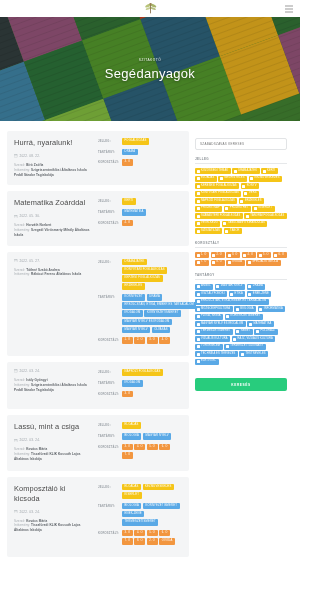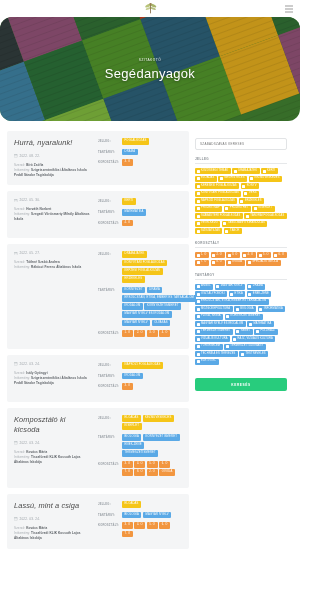--- a/index.html
+++ b/index.html
@@ -34,21 +34,20 @@
     display: flex; flex-direction: column; justify-content: space-between;
   }
   .hamburger i { display:block; height:1px; background:#9b9b9b; width:100%; }
 
   
   .hero {
     position: relative;
     height: 104px;
     overflow: hidden;
     background: #3e7a2e;
-    border-radius: 12px;
   }
   .hero-bg { position:absolute; inset:0; }
   .hero-overlay {
     position:absolute; inset:0;
     background: rgba(0,0,0,0.10);
   }
   .hero-inner {
     position:absolute; inset:0;
     display:flex; flex-direction:column;
     align-items:center; justify-content:center;
@@ -91,21 +90,20 @@
   .card-left { flex:1 1 auto; min-width:0; }
   .card-right { width:84px; flex:0 0 84px; }
 
   .card-title {
     font-size:7.4px;
     font-weight:400;
     color:#4a4a4a;
     line-height:1.35;
     letter-spacing:0.1px;
     margin-bottom:6px;
-    font-style:italic;
   }
   .card-meta-date {
     display:flex;
     align-items:center;
     gap:2px;
     font-size:3.1px;
     color:#9aa0a6;
     margin-bottom:5px;
     letter-spacing:0.2px;
   }
@@ -326,20 +324,21 @@
           <div class="tag-row">
             <div class="tag-label">KOROSZTÁLY:</div>
             <div class="tag-wrap">
               <span class="tag korosztaly">3. O</span>
             </div>
           </div>
         </div>
       </div>
       <div class="card">
         <div class="card-left">
+          <div class="card-title">Matematika Zoárddal</div>
           <div class="card-meta-date">
             <span class="cal-icon">
               <svg viewBox="0 0 10 10">
                 <rect x="0.5" y="1.5" width="9" height="8" rx="1" fill="none" stroke="#b9bec2" stroke-width="1"></rect>
                 <rect x="0.5" y="1.5" width="9" height="2.2" fill="#b9bec2"></rect>
                 <rect x="2.3" y="0" width="1" height="2.4" fill="#b9bec2"></rect>
                 <rect x="6.7" y="0" width="1" height="2.4" fill="#b9bec2"></rect>
               </svg>
             </span>
             <span>2022. 05. 30.</span>
@@ -444,20 +443,63 @@
           <div class="tag-row">
             <div class="tag-label">TANTÁRGY:</div>
             <div class="tag-wrap">
               <span class="tag tantargy">IRODALOM</span>
             </div>
           </div>
           <div class="tag-row">
             <div class="tag-label">KOROSZTÁLY:</div>
             <div class="tag-wrap">
               <span class="tag korosztaly">3. O</span>
+            </div>
+          </div>
+        </div>
+      </div>
+      <div class="card">
+        <div class="card-left">
+          <div class="card-title">Lassú, mint a csiga</div>
+          <div class="card-meta-date">
+            <span class="cal-icon">
+              <svg viewBox="0 0 10 10">
+                <rect x="0.5" y="1.5" width="9" height="8" rx="1" fill="none" stroke="#b9bec2" stroke-width="1"></rect>
+                <rect x="0.5" y="1.5" width="9" height="2.2" fill="#b9bec2"></rect>
+                <rect x="2.3" y="0" width="1" height="2.4" fill="#b9bec2"></rect>
+                <rect x="6.7" y="0" width="1" height="2.4" fill="#b9bec2"></rect>
+              </svg>
+            </span>
+            <span>2022. 03. 24.</span>
+          </div>
+          <div class="meta-line"><span>Szerző:</span> <b>Kovács Mária</b></div>
+          <div class="meta-line"><span>Intézmény:</span> <b>Tiszafüredi KLIK Kossuth Lajos Általános Iskolája</b></div>
+        </div>
+        <div class="card-right">
+          <div class="tag-row">
+            <div class="tag-label">JELLEG:</div>
+            <div class="tag-wrap">
+              <span class="tag jelleg">ELŐADÁS</span>
+            </div>
+          </div>
+          <div class="tag-row">
+            <div class="tag-label">TANTÁRGY:</div>
+            <div class="tag-wrap">
+              <span class="tag tantargy">BIOLÓGIA</span>
+              <span class="tag tantargy">MAGYAR NYELV</span>
+            </div>
+          </div>
+          <div class="tag-row">
+            <div class="tag-label">KOROSZTÁLY:</div>
+            <div class="tag-wrap">
+              <span class="tag korosztaly">3. O</span>
+              <span class="tag korosztaly">4. O</span>
+              <span class="tag korosztaly">5. O</span>
+              <span class="tag korosztaly">6. O</span>
+              <span class="tag korosztaly">7. O</span>
             </div>
           </div>
         </div>
       </div>
       <div class="card">
         <div class="card-left">
           <div class="card-title">Komposztáló ki kicsoda</div>
           <div class="card-meta-date">
             <span class="cal-icon">
               <svg viewBox="0 0 10 10">
@@ -498,63 +540,20 @@
               <span class="tag korosztaly">5. O</span>
               <span class="tag korosztaly">6. O</span>
               <span class="tag korosztaly">7. O</span>
               <span class="tag korosztaly">8. O</span>
               <span class="tag korosztaly">2. O</span>
               <span class="tag korosztaly">ÓVODA</span>
             </div>
           </div>
         </div>
       </div>
-      <div class="card">
-        <div class="card-left">
-          <div class="card-title">Lassú, mint a csiga</div>
-          <div class="card-meta-date">
-            <span class="cal-icon">
-              <svg viewBox="0 0 10 10">
-                <rect x="0.5" y="1.5" width="9" height="8" rx="1" fill="none" stroke="#b9bec2" stroke-width="1"></rect>
-                <rect x="0.5" y="1.5" width="9" height="2.2" fill="#b9bec2"></rect>
-                <rect x="2.3" y="0" width="1" height="2.4" fill="#b9bec2"></rect>
-                <rect x="6.7" y="0" width="1" height="2.4" fill="#b9bec2"></rect>
-              </svg>
-            </span>
-            <span>2022. 03. 24.</span>
-          </div>
-          <div class="meta-line"><span>Szerző:</span> <b>Kovács Mária</b></div>
-          <div class="meta-line"><span>Intézmény:</span> <b>Tiszafüredi KLIK Kossuth Lajos Általános Iskolája</b></div>
-        </div>
-        <div class="card-right">
-          <div class="tag-row">
-            <div class="tag-label">JELLEG:</div>
-            <div class="tag-wrap">
-              <span class="tag jelleg">ELŐADÁS</span>
-            </div>
-          </div>
-          <div class="tag-row">
-            <div class="tag-label">TANTÁRGY:</div>
-            <div class="tag-wrap">
-              <span class="tag tantargy">BIOLÓGIA</span>
-              <span class="tag tantargy">MAGYAR NYELV</span>
-            </div>
-          </div>
-          <div class="tag-row">
-            <div class="tag-label">KOROSZTÁLY:</div>
-            <div class="tag-wrap">
-              <span class="tag korosztaly">3. O</span>
-              <span class="tag korosztaly">4. O</span>
-              <span class="tag korosztaly">5. O</span>
-              <span class="tag korosztaly">6. O</span>
-              <span class="tag korosztaly">7. O</span>
-            </div>
-          </div>
-        </div>
-      </div>
     </div>
 
   <div class="sidebar">
     <input class="search-box" type="text" placeholder="SZABADSZAVAS KERESÉS" style="">
     <div>
         <div class="facet">
           <div class="facet-title">JELLEG</div>
           <div class="chips">
             <label class="chip jelleg">
               <span class="box"></span>

